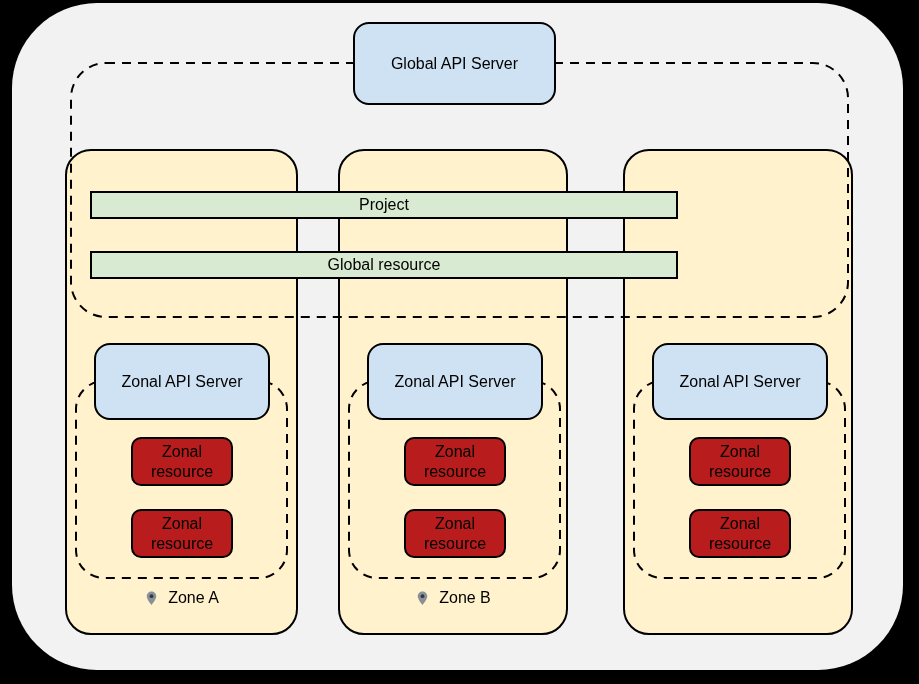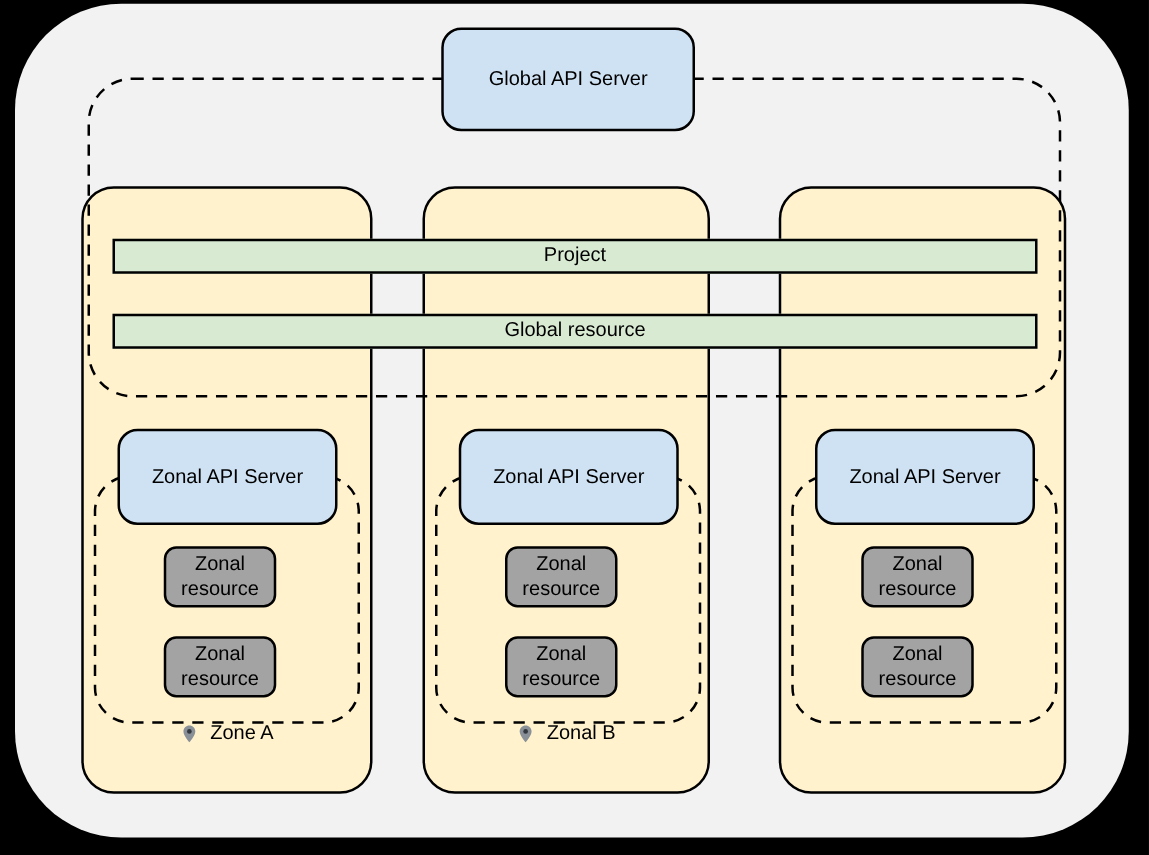--- a/index.html
+++ b/index.html
@@ -53,61 +53,61 @@
     box-sizing: border-box;
     display: flex;
     align-items: center;
     justify-content: center;
     text-align: center;
     font-size: 16px;
     line-height: 20px;
   }
   .bar {
     left: 90px;
-    width: 740px;
+    width: 588px;
     height: 28px;
     background: #d9ead3;
     border: 2px solid #000;
     border-radius: 0;
   }
   .bar-project { top: 191px; }
   .bar-global-resource { top: 251px; }
 
   .api-box {
     background: #cfe2f3;
     border: 2px solid #000;
     border-radius: 16px;
   }
   .global-api { left: 353px; top: 22px; width: 203px; height: 83px; }
   .zonal-api  { left: 29px; top: 194px; width: 176px; height: 77px; }
 
   .resource {
     left: 66px;
-    width: 90px;
+    width: 102px;
     height: 49px;
-    background: #a3a3a3;
+    background: #b91c1c;
     border: 2px solid #000;
     border-radius: 10px;
     padding: 4px 6px;
   }
   .resource-1 { top: 288px; }
   .resource-2 { top: 360px; }
 
   .pin-label {
     position: absolute;
     left: 0;
     right: 0;
     display: flex;
     align-items: center;
     justify-content: center;
     gap: 9px;
     font-size: 16px;
     z-index: 2;
   }
-  .zone-name { top: 426px; height: 24px; }
+  .zone-name { top: 437px; height: 24px; }
   .universe-label { top: 644px; height: 24px; }
   .pin-icon { display: inline-block; flex: 0 0 auto; }
 </style>
 </head>
 <body>
 
 <div class="canvas">
 
   <div class="universe-rect"></div>
 
@@ -142,21 +142,21 @@
 
   <div class="zone zone-b" style="background:none;border:none;">
     <div class="node api-box zonal-api">Zonal API Server</div>
     <div class="node resource resource-1">Zonal resource</div>
     <div class="node resource resource-2">Zonal resource</div>
     <div class="pin-label zone-name">
       <svg class="pin-icon" width="15" height="18" viewBox="0 0 24 24">
         <path d="M12 1.5c-4.2 0-7.6 3.4-7.6 7.6 0 5.6 7.6 13.9 7.6 13.9s7.6-8.3 7.6-13.9c0-4.2-3.4-7.6-7.6-7.6z" fill="#8a9097"></path>
         <circle cx="12" cy="9" r="3" fill="#33383f"></circle>
       </svg>
-      <span>Zonal B</span>
+      <span>Zone B</span>
     </div>
   </div>
 
   <div class="zone zone-c" style="background:none;border:none;">
     <div class="node api-box zonal-api">Zonal API Server</div>
     <div class="node resource resource-1">Zonal resource</div>
     <div class="node resource resource-2">Zonal resource</div>
   </div>
 
 

